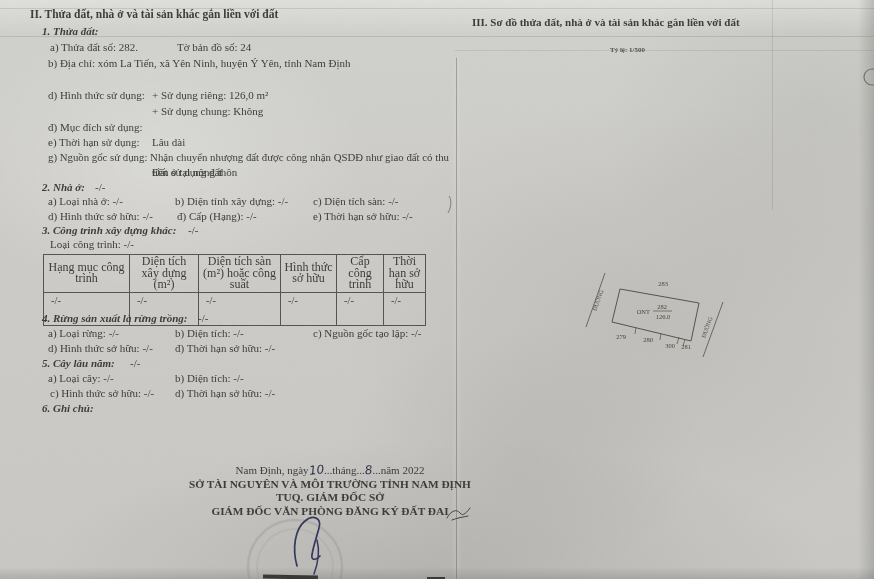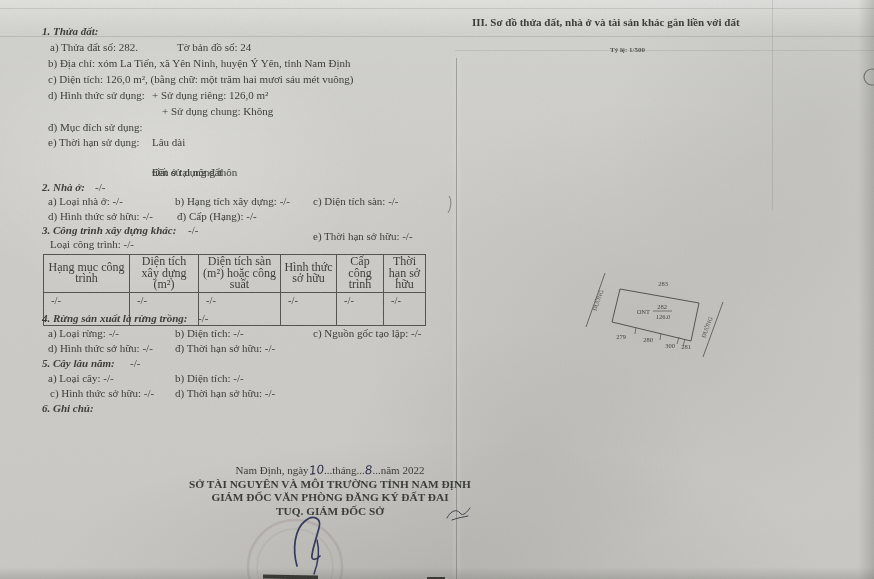--- a/index.html
+++ b/index.html
@@ -48,43 +48,44 @@
 <div class="page">
 
   <div class="crease-h" style="left:0;top:8px;width:874px;opacity:.6"></div>
   <div class="crease-h" style="left:0;top:36px;width:874px;opacity:.7"></div>
   <div class="crease-h" style="left:455px;top:50px;width:419px;opacity:.5"></div>
   <div class="crease-v" style="left:456px;top:58px;height:521px;"></div>
   <div class="crease-v" style="left:772px;top:0;height:210px;opacity:.4;box-shadow:none;"></div>
   <div class="edge-right"></div>
   <div class="edge-bottom"></div>
 
+  <div class="line b" style="left:30px;top:8px;font-size:11.5px;">II. Thửa đất, nhà ở và tài sản khác gắn liền với đất</div>
   <div class="line bi" style="left:42px;top:25px;">1. Thửa đất:</div>
 
   <div class="line" style="left:50px;top:41px;text-align:center;">a) Thửa đất số: 282.</div>
   <div class="line" style="left:177px;top:41px;">Tờ bản đồ số: 24</div>
   <div class="line" style="left:48px;top:57px;">b) Địa chỉ: xóm La Tiến, xã Yên Ninh, huyện Ý Yên, tỉnh Nam Định</div>
-  <div class="line" style="left:48px;top:73px;">c) Diện tích: 126,0 m², (bằng chữ: một trăm hai mươi sáu mét vuông)</div>
   <div class="line" style="left:48px;top:89px;text-align:right;">d) Hình thức sử dụng:</div>
   <div class="line" style="left:152px;top:89px;">+ Sử dụng riêng: 126,0 m²</div>
-  <div class="line" style="left:152px;top:105px;margin-left:10px;">+ Sử dụng chung: Không</div>
+  <div class="line" style="left:152px;top:105px;">+ Sử dụng chung: Không</div>
   <div class="line" style="left:48px;top:121px;">đ) Mục đích sử dụng:</div>
   <div class="line" style="left:152px;top:121px;margin-top:45px;">Đất ở tại nông thôn</div>
   <div class="line" style="left:48px;top:136px;">e) Thời hạn sử dụng:</div>
   <div class="line" style="left:152px;top:136px;">Lâu dài</div>
+  <div class="line" style="left:48px;top:151px;font-size:10.8px;">g) Nguồn gốc sử dụng: Nhận chuyển nhượng đất được công nhận QSDĐ như giao đất có thu</div>
   <div class="line" style="left:152px;top:166px;">tiền sử dụng đất</div>
 
   <div class="line bi" style="left:42px;top:181px;">2. Nhà ở:</div>
   <div class="line" style="left:95px;top:181px;">-/-</div>
   <div class="line" style="left:48px;top:195px;">a) Loại nhà ở: -/-</div>
-  <div class="line" style="left:175px;top:195px;">b) Hạng tích xây dựng: -/-</div>
+  <div class="line" style="left:175px;top:195px;">b) Diện tỉnh xây dựng: -/-</div>
   <div class="line" style="left:313px;top:195px;">c) Diện tích sàn: -/-</div>
   <div class="line" style="left:48px;top:210px;">d) Hình thức sở hữu: -/-</div>
   <div class="line" style="left:177px;top:210px;">đ) Cấp (Hạng): -/-</div>
-  <div class="line" style="left:313px;top:210px;margin-top:20px;">e) Thời hạn sở hữu: -/-</div>
+  <div class="line" style="left:313px;top:210px;">e) Thời hạn sở hữu: -/-</div>
 
   <div class="line bi" style="left:42px;top:224px;">3. Công trình xây dựng khác:</div>
   <div class="line" style="left:188px;top:224px;">-/-</div>
   <div class="line" style="left:50px;top:238px;">Loại công trình:  -/-</div>
 
   <table class="ct">
     <colgroup>
       <col style="width:86px">
         <col style="width:69px">
         <col style="width:82px">
@@ -158,22 +159,22 @@
     <text x="73" y="84" font-size="6.5" text-anchor="middle">280</text>
     <text x="95" y="90" font-size="6.5" text-anchor="middle">300</text>
     <text x="111" y="91" font-size="6.5" text-anchor="middle">281</text>
   </svg>
 
   <div class="sigblock">
     <div class="row" style="font-size:11px;">
       <span>Nam Định, ngày</span><span class="hand">10</span><span>...tháng...</span><span class="hand">8</span><span>...năm 2022</span>
     </div>
     <div class="row b" style="font-size:11.3px;">SỞ TÀI NGUYÊN VÀ MÔI TRƯỜNG TỈNH NAM ĐỊNH</div>
+    <div class="row b" style="font-size:11.3px;">TUQ. GIÁM ĐỐC SỞ</div>
     <div class="row b" style="font-size:11.3px;">GIÁM ĐỐC VĂN PHÒNG ĐĂNG KÝ ĐẤT ĐAI</div>
-    <div class="row b" style="font-size:11.3px;">TUQ. GIÁM ĐỐC SỞ</div>
   </div>
 
   <svg class="annot" width="874" height="579" viewBox="0 0 874 579">
 
     <circle cx="295" cy="567" r="47" fill="none" stroke="rgba(125,105,105,0.20)" stroke-width="2.5"></circle>
     <circle cx="295" cy="567" r="38" fill="none" stroke="rgba(125,105,105,0.13)" stroke-width="1.5"></circle>
 
     <path d="M 297 566 C 292 548 295 529 305 521 C 313 514 322 518 319 528 C 316 539 313 547 312 555 C 311 560 315 561 320 556" fill="none" stroke="#2a2e55" stroke-width="1.7" stroke-linecap="round"></path>
     <path d="M 317 540 C 320 551 318 563 314 574" fill="none" stroke="#2a2e55" stroke-width="1.5" stroke-linecap="round"></path>
 

